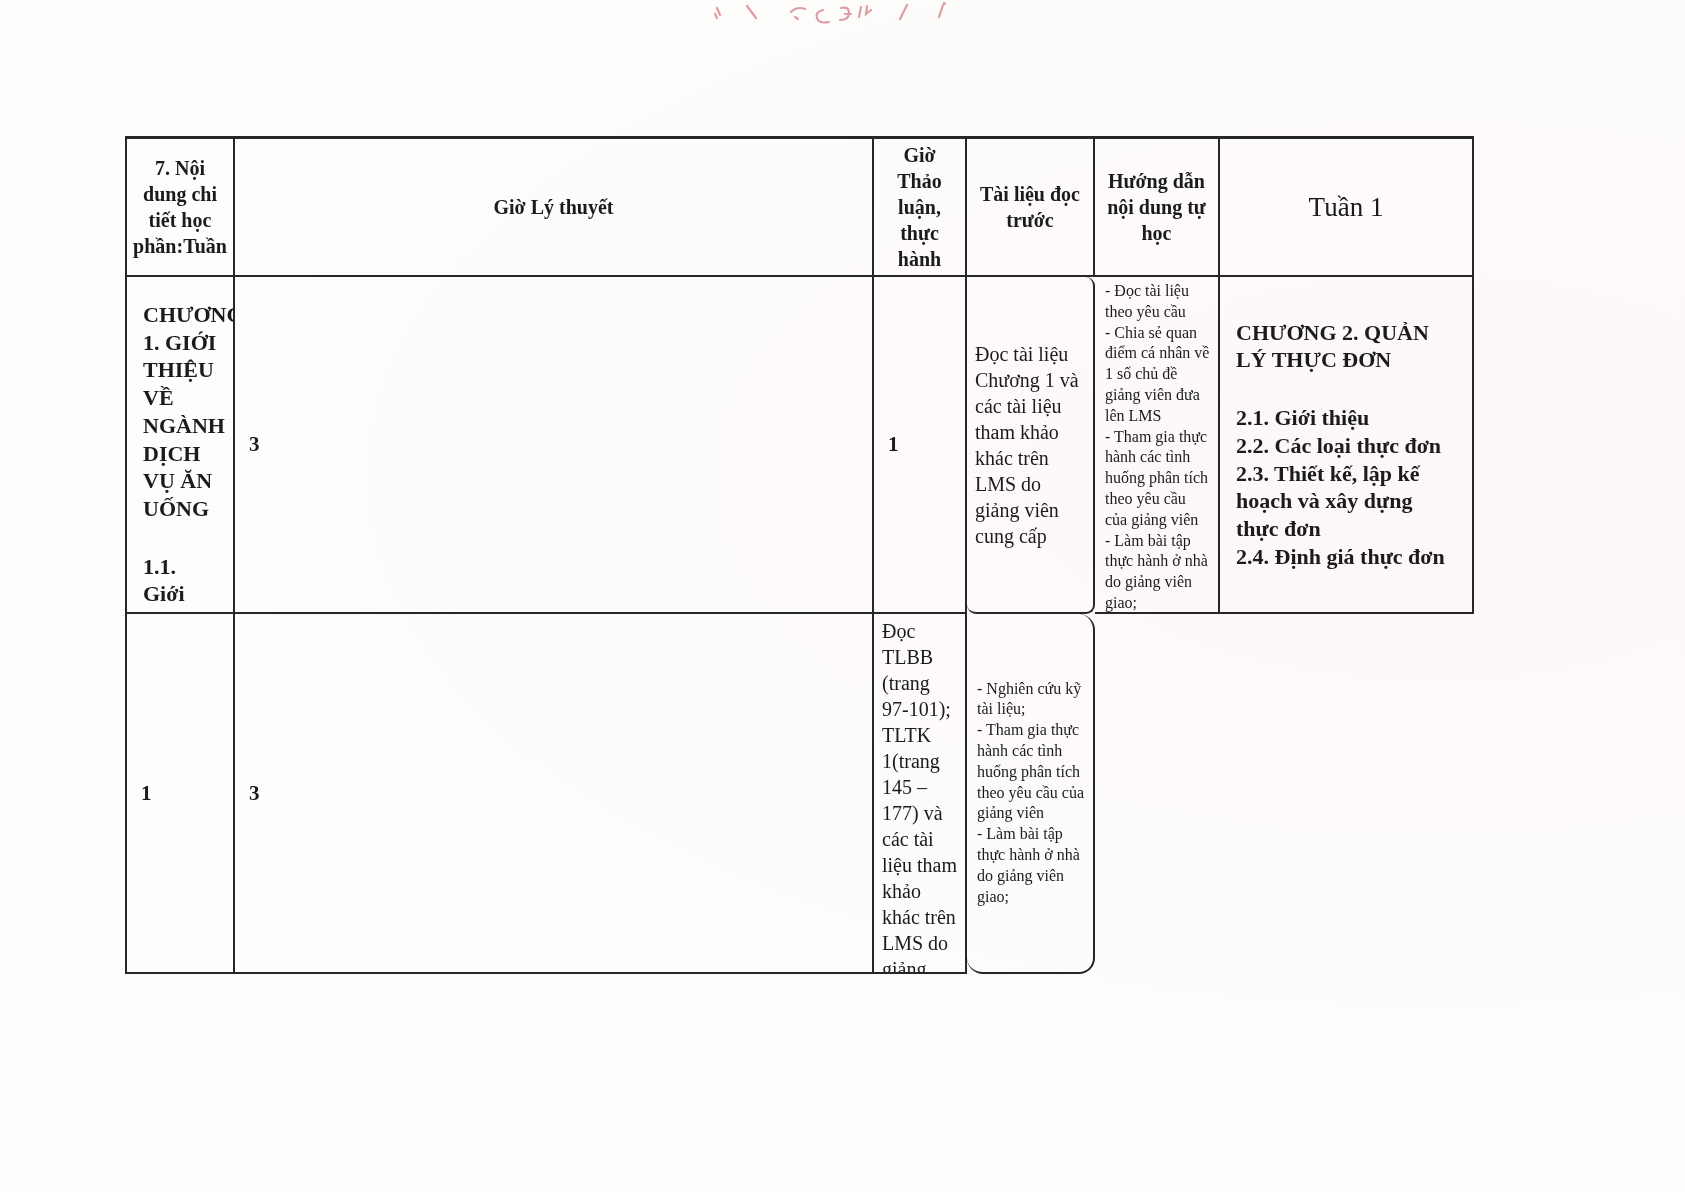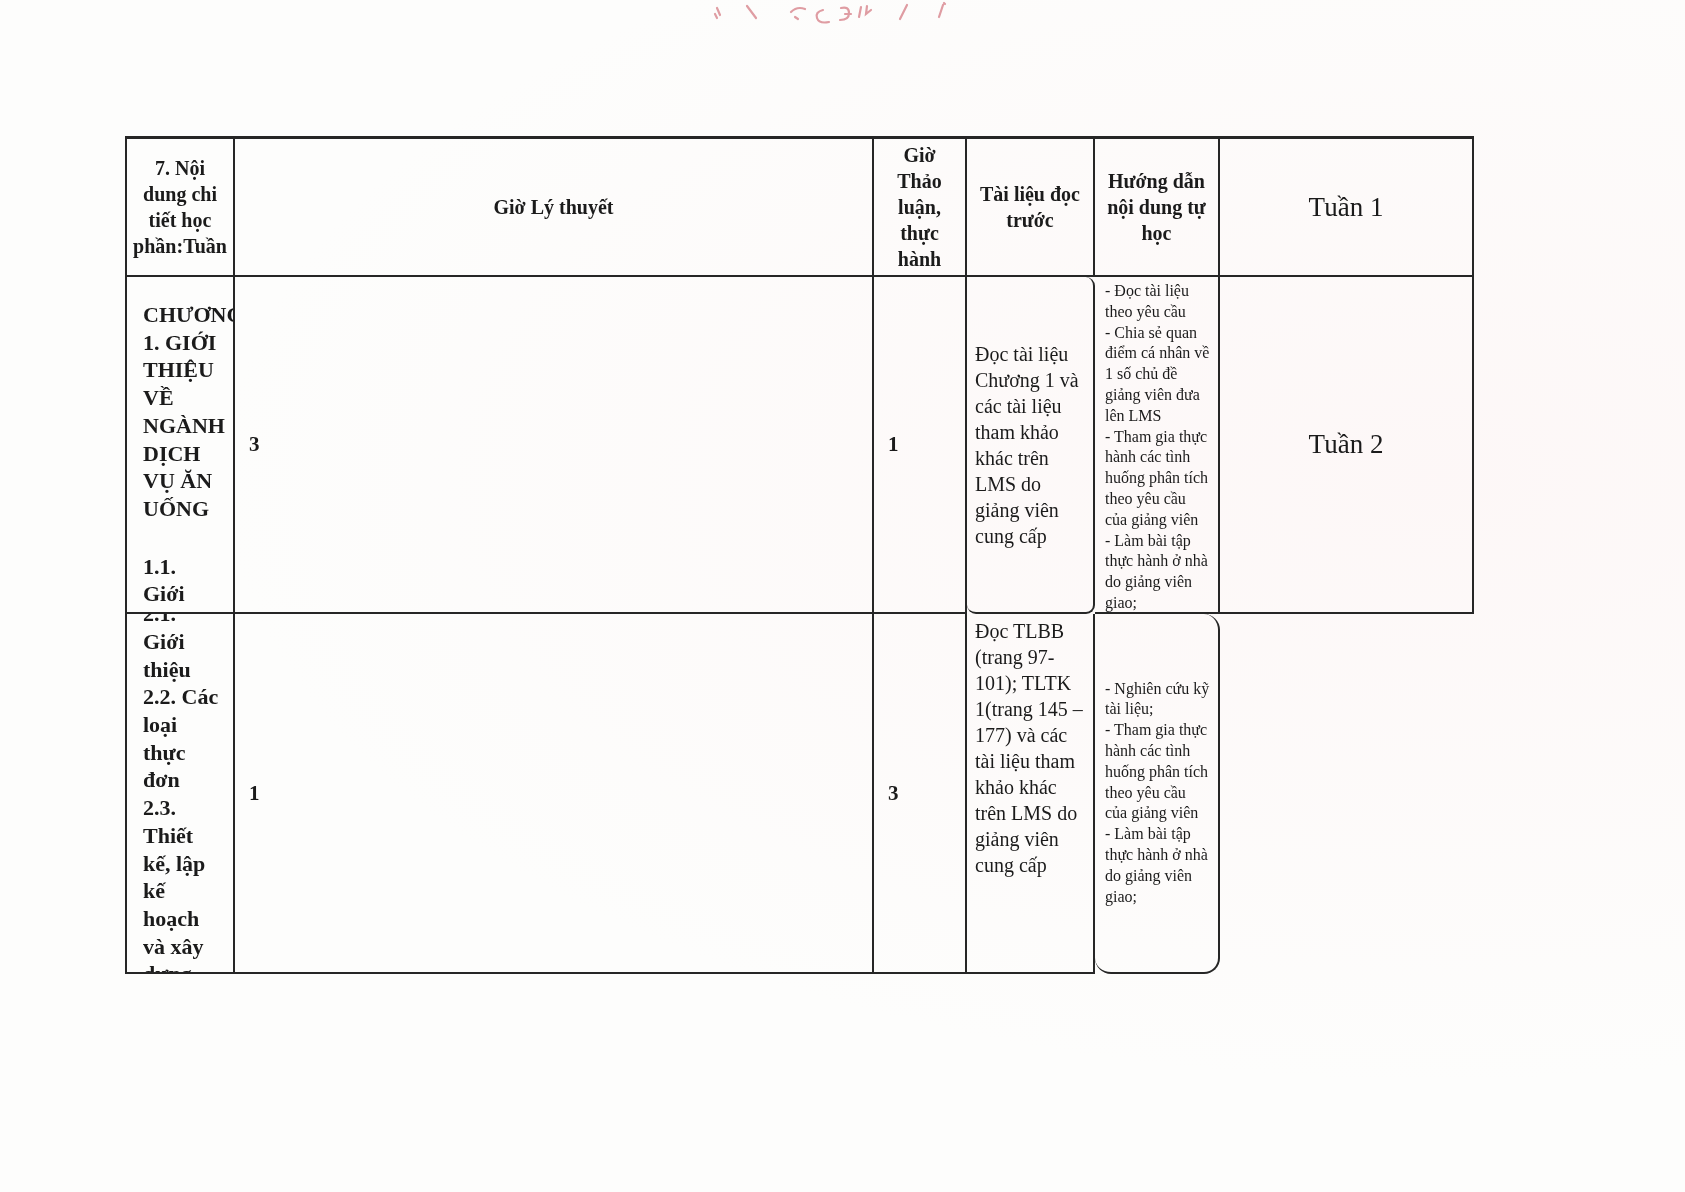--- a/index.html
+++ b/index.html
@@ -135,23 +135,20 @@
   <div class="cell reading-cell r1">
     <span>Đọc tài liệu Chương 1 và các tài liệu tham khảo khác trên LMS do giảng viên cung cấp</span>
   </div>
   <div class="cell selfstudy-cell r1">
     <span>- Đọc tài liệu theo yêu cầu
 - Chia sẻ quan điểm cá nhân về 1 số chủ đề giảng viên đưa lên LMS
 - Tham gia thực hành các tình huống phân tích theo yêu cầu của giảng viên
 - Làm bài tập thực hành ở nhà do giảng viên giao;</span>
   </div>
 
-  <div class="cell week-cell">
-    <span>Tuần 2</span>
-  </div>
   <div class="cell content-cell r2">
     <div class="content-title">CHƯƠNG 2. QUẢN LÝ THỰC ĐƠN</div>
     <div class="content-items">2.1. Giới thiệu
 2.2. Các loại thực đơn
 2.3. Thiết kế, lập kế hoạch và xây dựng thực đơn
 2.4. Định giá thực đơn</div>
   </div>
   <div class="cell hours-cell">
     <span>1</span>
   </div>

